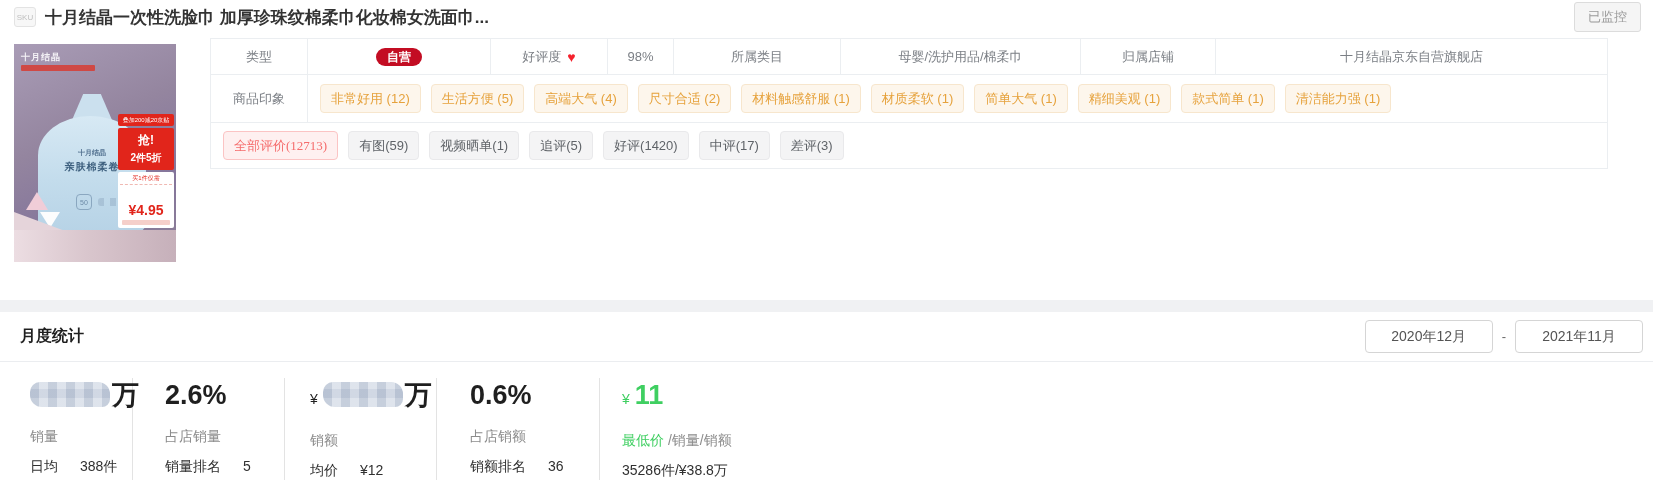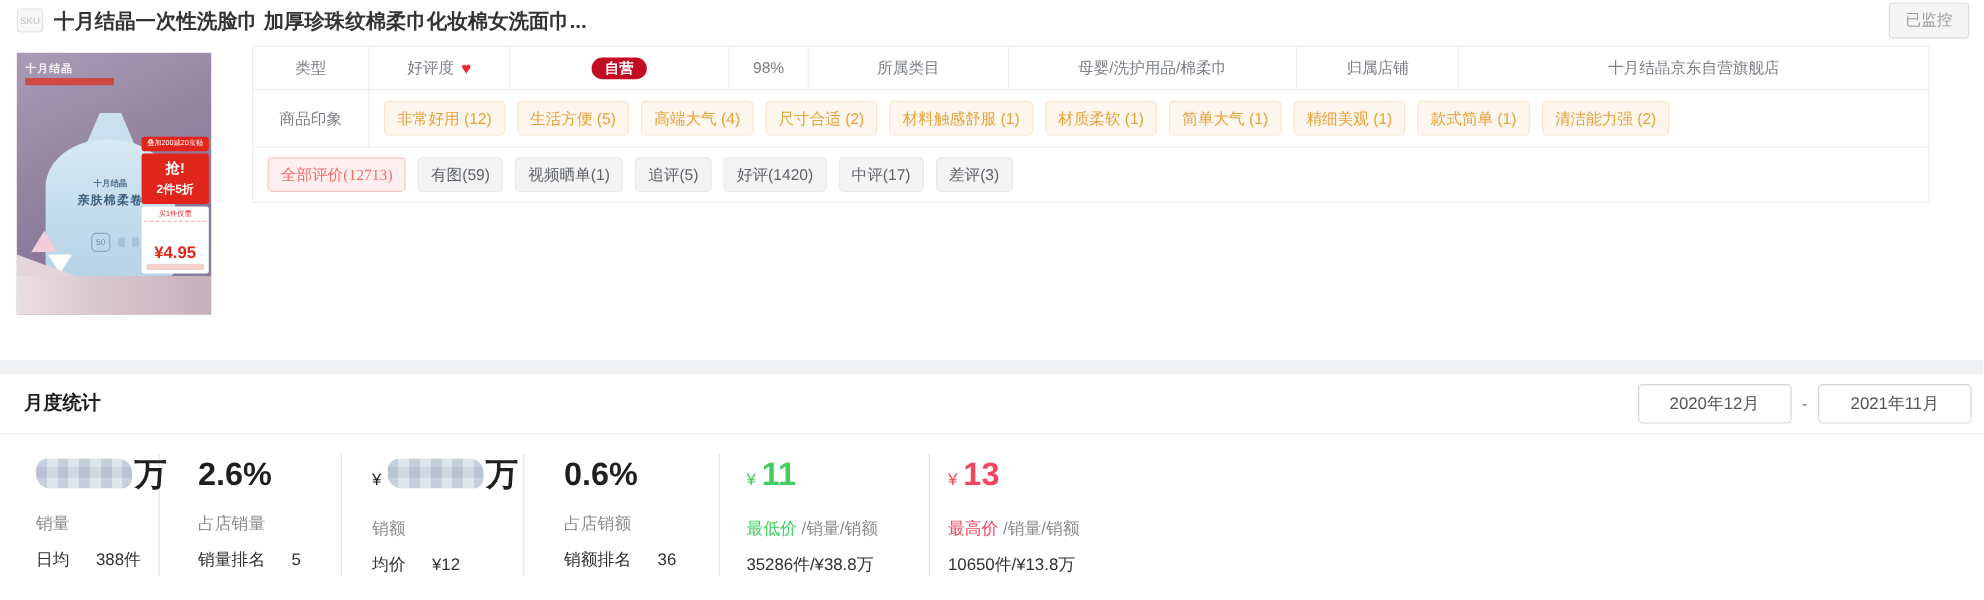--- a/index.html
+++ b/index.html
@@ -161,46 +161,46 @@
         <div class="note">买1件仅需</div>
         <div class="price">¥4.95</div>
         <div class="timebar"></div>
       </div>
     </div>
   </div>
 
   <div class="info-table">
     <div class="trow r1">
       <div class="tcell w1">类型</div>
+      <div class="tcell w2">
+        <span class="zy-badge">自营</span>
+      </div>
       <div class="tcell w3">
         <span>好评度</span>
         <span class="heart">♥</span>
-      </div>
-      <div class="tcell w2">
-        <span class="zy-badge">自营</span>
       </div>
       <div class="tcell w4">98%</div>
       <div class="tcell w5">所属类目</div>
       <div class="tcell w6">母婴/洗护用品/棉柔巾</div>
       <div class="tcell w7">归属店铺</div>
       <div class="tcell wlast">十月结晶京东自营旗舰店</div>
     </div>
     <div class="trow r2">
       <div class="tcell w1">商品印象</div>
       <div class="tcell tags-cell" id="impression-tags">
           <span class="tag warm">非常好用 (12)</span>
           <span class="tag warm">生活方便 (5)</span>
           <span class="tag warm">高端大气 (4)</span>
           <span class="tag warm">尺寸合适 (2)</span>
           <span class="tag warm">材料触感舒服 (1)</span>
           <span class="tag warm">材质柔软 (1)</span>
           <span class="tag warm">简单大气 (1)</span>
           <span class="tag warm">精细美观 (1)</span>
           <span class="tag warm">款式简单 (1)</span>
-          <span class="tag warm">清洁能力强 (2)</span>
+          <span class="tag warm">清洁能力强 (1)</span>
         </div>
     </div>
     <div class="trow r3">
       <div class="tcell tags-cell" id="review-tags">
           <span class="tag pink">全部评价(12713)</span>
           <span class="tag plain">有图(59)</span>
           <span class="tag plain">视频晒单(1)</span>
           <span class="tag plain">追评(5)</span>
           <span class="tag plain">好评(1420)</span>
           <span class="tag plain">中评(17)</span>
@@ -238,20 +238,15 @@
       <div class="stat-col">
         <div class="stat-value dark"><span class="val">0.6%</span></div>
         <div class="stat-label"><span class="lab-main ">占店销额</span></div>
         <div class="stat-sub"><span class="sub-lab">销额排名</span><span class="sub-val">36</span></div>
       </div>
       <div class="stat-col">
         <div class="stat-value green"><span class="cur">¥</span><span class="val">11</span></div>
         <div class="stat-label"><span class="lab-main green">最低价</span><span class="lab-rest"> /销量/销额</span></div>
         <div class="stat-sub"><span class="sub-val">35286件/¥38.8万</span></div>
       </div>
-      <div class="stat-col">
-        <div class="stat-value red"><span class="cur">¥</span><span class="val">13</span></div>
-        <div class="stat-label"><span class="lab-main red">最高价</span><span class="lab-rest"> /销量/销额</span></div>
-        <div class="stat-sub"><span class="sub-val">10650件/¥13.8万</span></div>
-      </div>
     </div>
 
 </div>
 
 </body></html>

